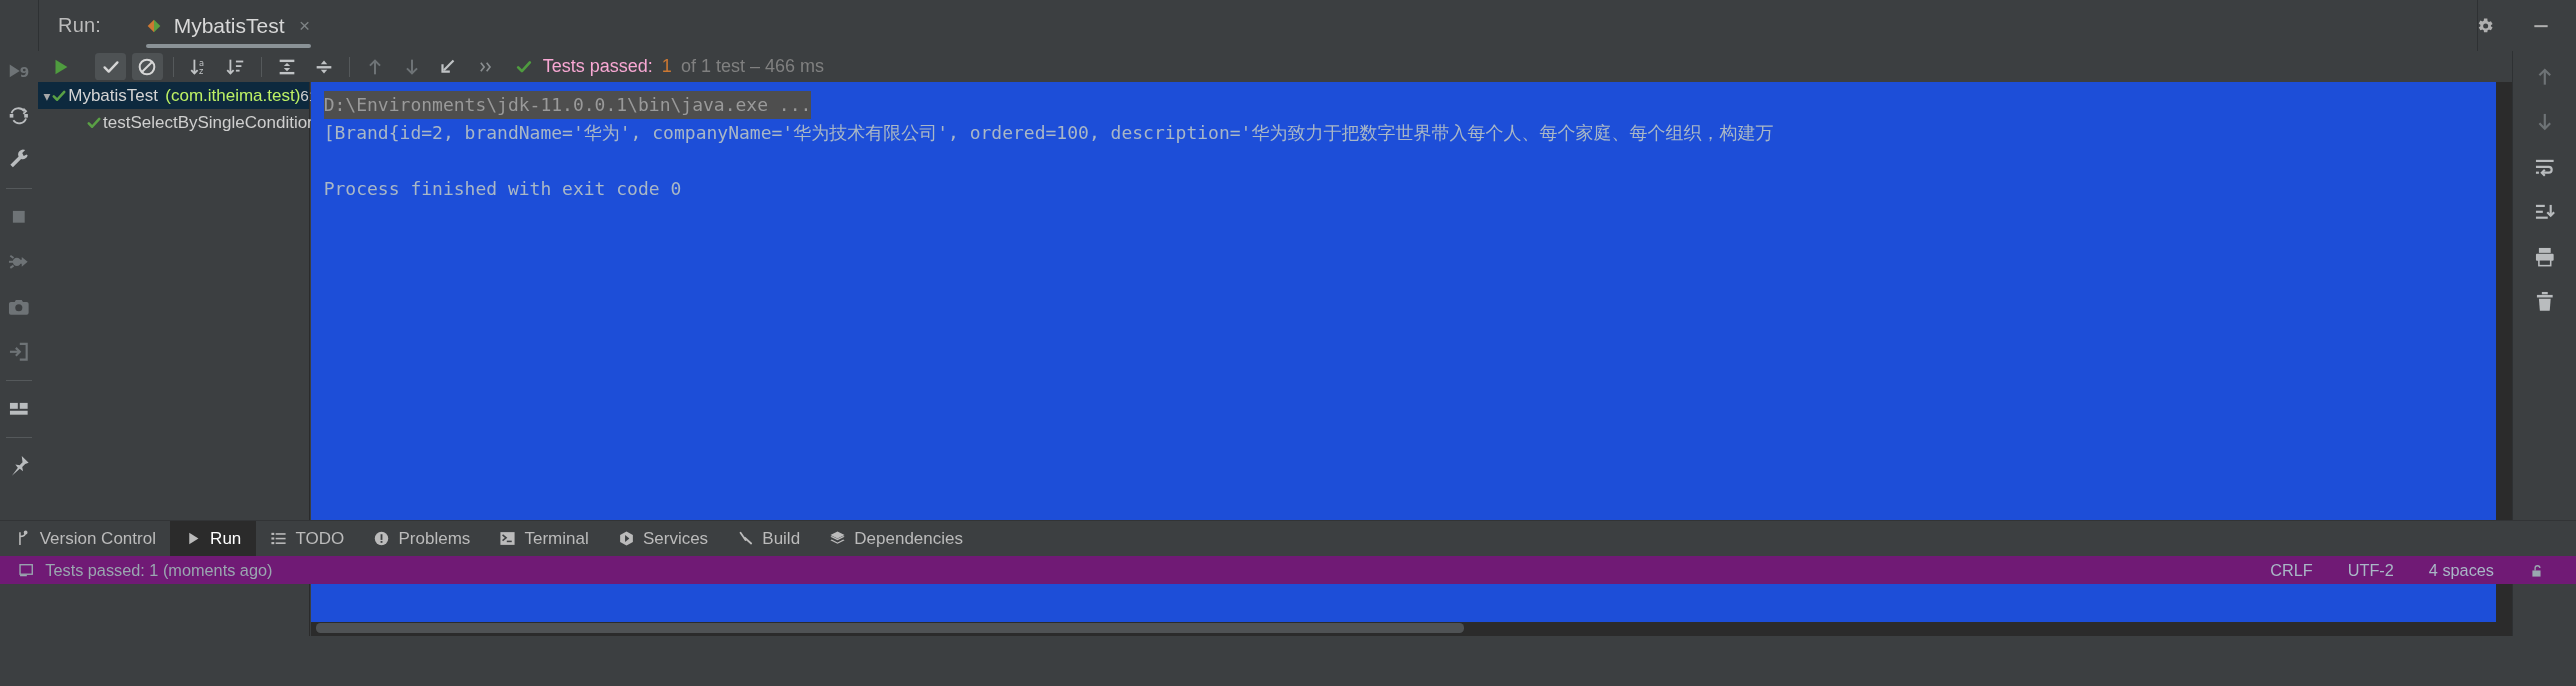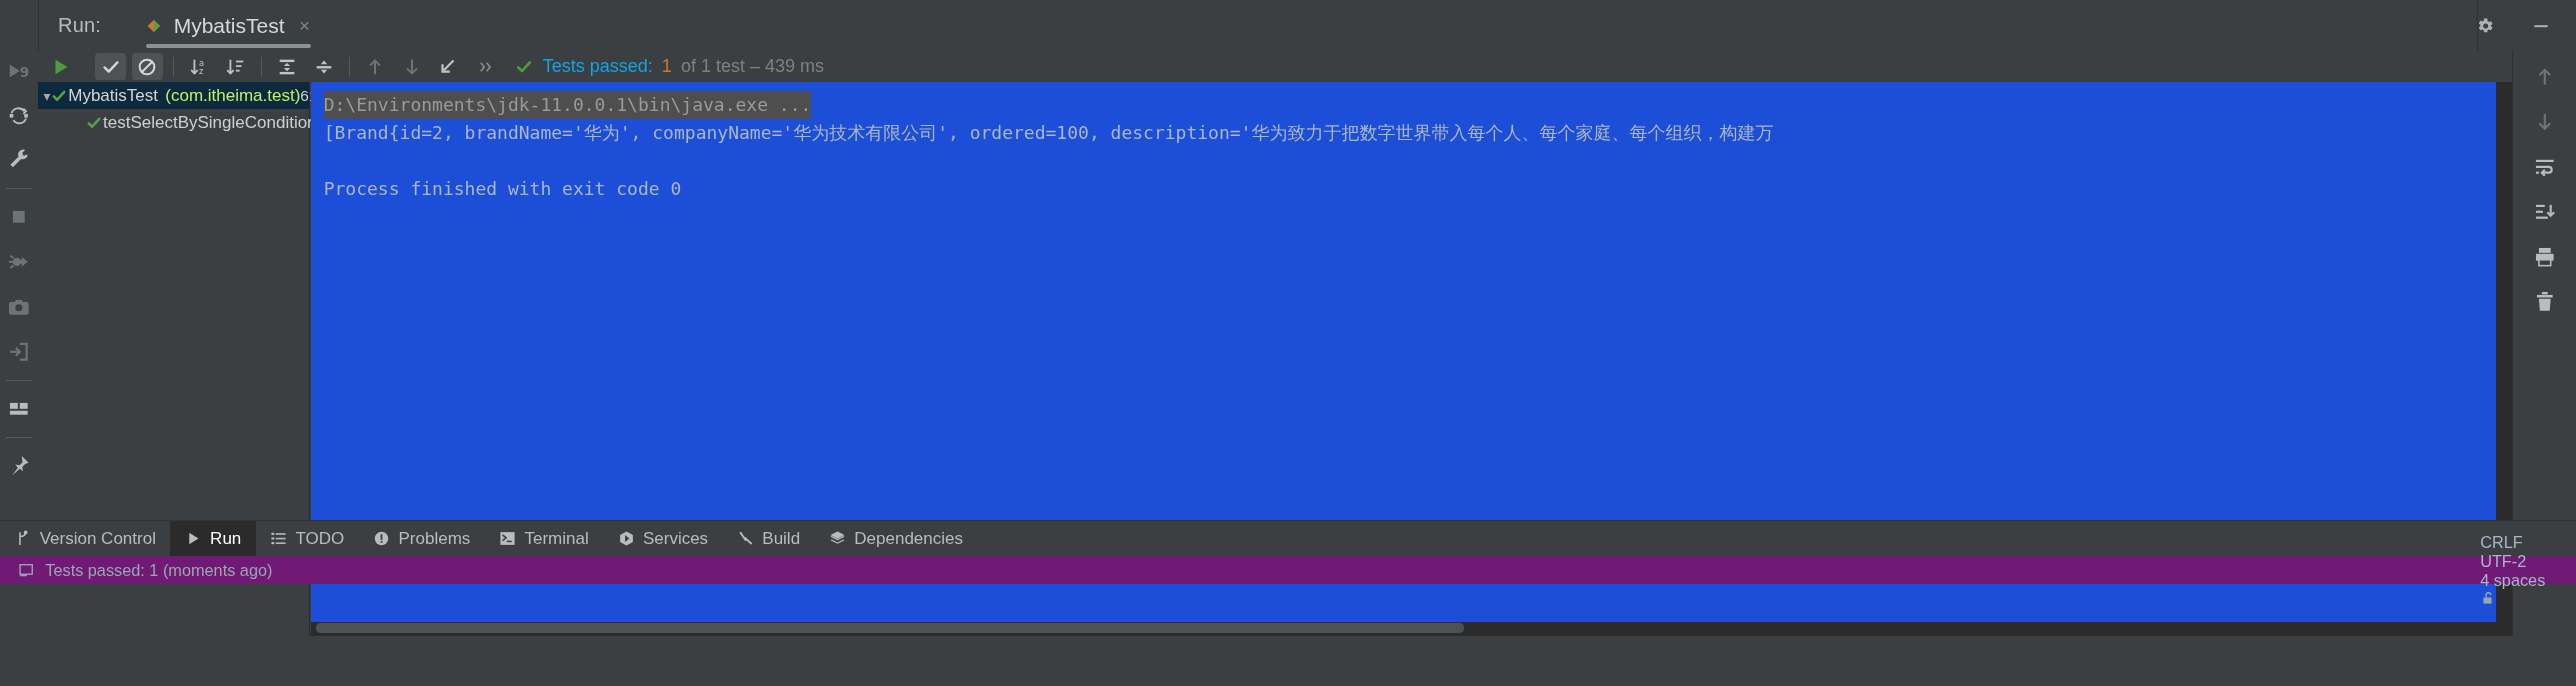--- a/index.html
+++ b/index.html
@@ -50,21 +50,21 @@
     position: absolute; left: 38px; top: 51px; width: 2538px; height: 31px;
     display: flex; align-items: center; gap: 0px; background: #3c3f41;
   }
   .tb-btn {
     width: 31px; height: 27px; display: flex; align-items: center; justify-content: center;
     margin: 0 2.7px; border-radius: 3.6px; cursor: pointer;
   }
   .tb-btn.toggled { background: #4e5254; }
   .tb-sep { width: 0.9px; height: 20px; background: #55595b; margin: 0 7.3px; }
   .tb-status { display: flex; align-items: center; gap: 9px; margin-left: 11px; white-space: nowrap; }
-  .st-main { color: #0ea5e9; font-size: 18px; }
+  .st-main { color: #f9a8d4; font-size: 18px; }
   .st-count { color: #cc7832; font-size: 18px; }
   .st-dim { color: #808080; font-size: 18px; }
 
   
   .tree-pane {
     position: absolute; left: 38px; top: 82px; width: 272px; height: 554px;
     background: #3c3f41; border-right: 0.9px solid #2b2b2b;
   }
   .tree-row {
     display: flex; align-items: center; height: 27px; padding-left: 5.4px;
@@ -125,21 +125,21 @@
   }
   .tw-item.active { background: #2b2b2b; color: #ffffff; }
 
   
   .status-bar {
     position: absolute; left: 0; bottom: 0; width: 2576px; height: 28px;
     background: #701a75; display: flex; align-items: center; padding: 0 18px;
     font-size: 16.3px; color: #a9b7c6;
   }
   .sb-left { display: flex; align-items: center; gap: 11px; }
-  .sb-right { margin-left: auto; display: flex; align-items: flex-start; padding-right: 12.7px; flex-direction: column; }
+  .sb-right { margin-left: auto; display: flex; align-items: flex-end; gap: 35px; padding-right: 12.7px; }
   .sb-item { cursor: pointer; white-space: nowrap; }
   .sb-dim { color: #9aa7b0; }
   svg { display: block; }
 </style>
 </head>
 <body>
 
 <div id="app">
 
   <div class="run-header">
@@ -317,21 +317,21 @@
     </div>
 
     <div class="tb-status">
       <span>
         <svg width="20" height="20" viewBox="0 0 24 24" fill="none" stroke="#4f9c3f" stroke-width="3.2" stroke-linecap="round" stroke-linejoin="round">
             <path d="M5 12.5l4.5 4.5L19 6.5"></path>
           </svg>
       </span>
       <span class="st-main">Tests passed:</span>
       <span class="st-count">1</span>
-      <span class="st-dim">of 1 test – 439 ms</span>
+      <span class="st-dim">of 1 test – 466 ms</span>
     </div>
   </div>
 
   <div class="tree-pane">
     <div class="tree-row selected">
       <span class="tw-chevron">▾</span>
       <span class="tw-check">
         <svg width="18" height="18" viewBox="0 0 24 24" fill="none" stroke="#5aa045" stroke-width="3.4" stroke-linecap="round" stroke-linejoin="round">
             <path d="M5 12.5l4.5 4.5L19 6.5"></path>
           </svg>

